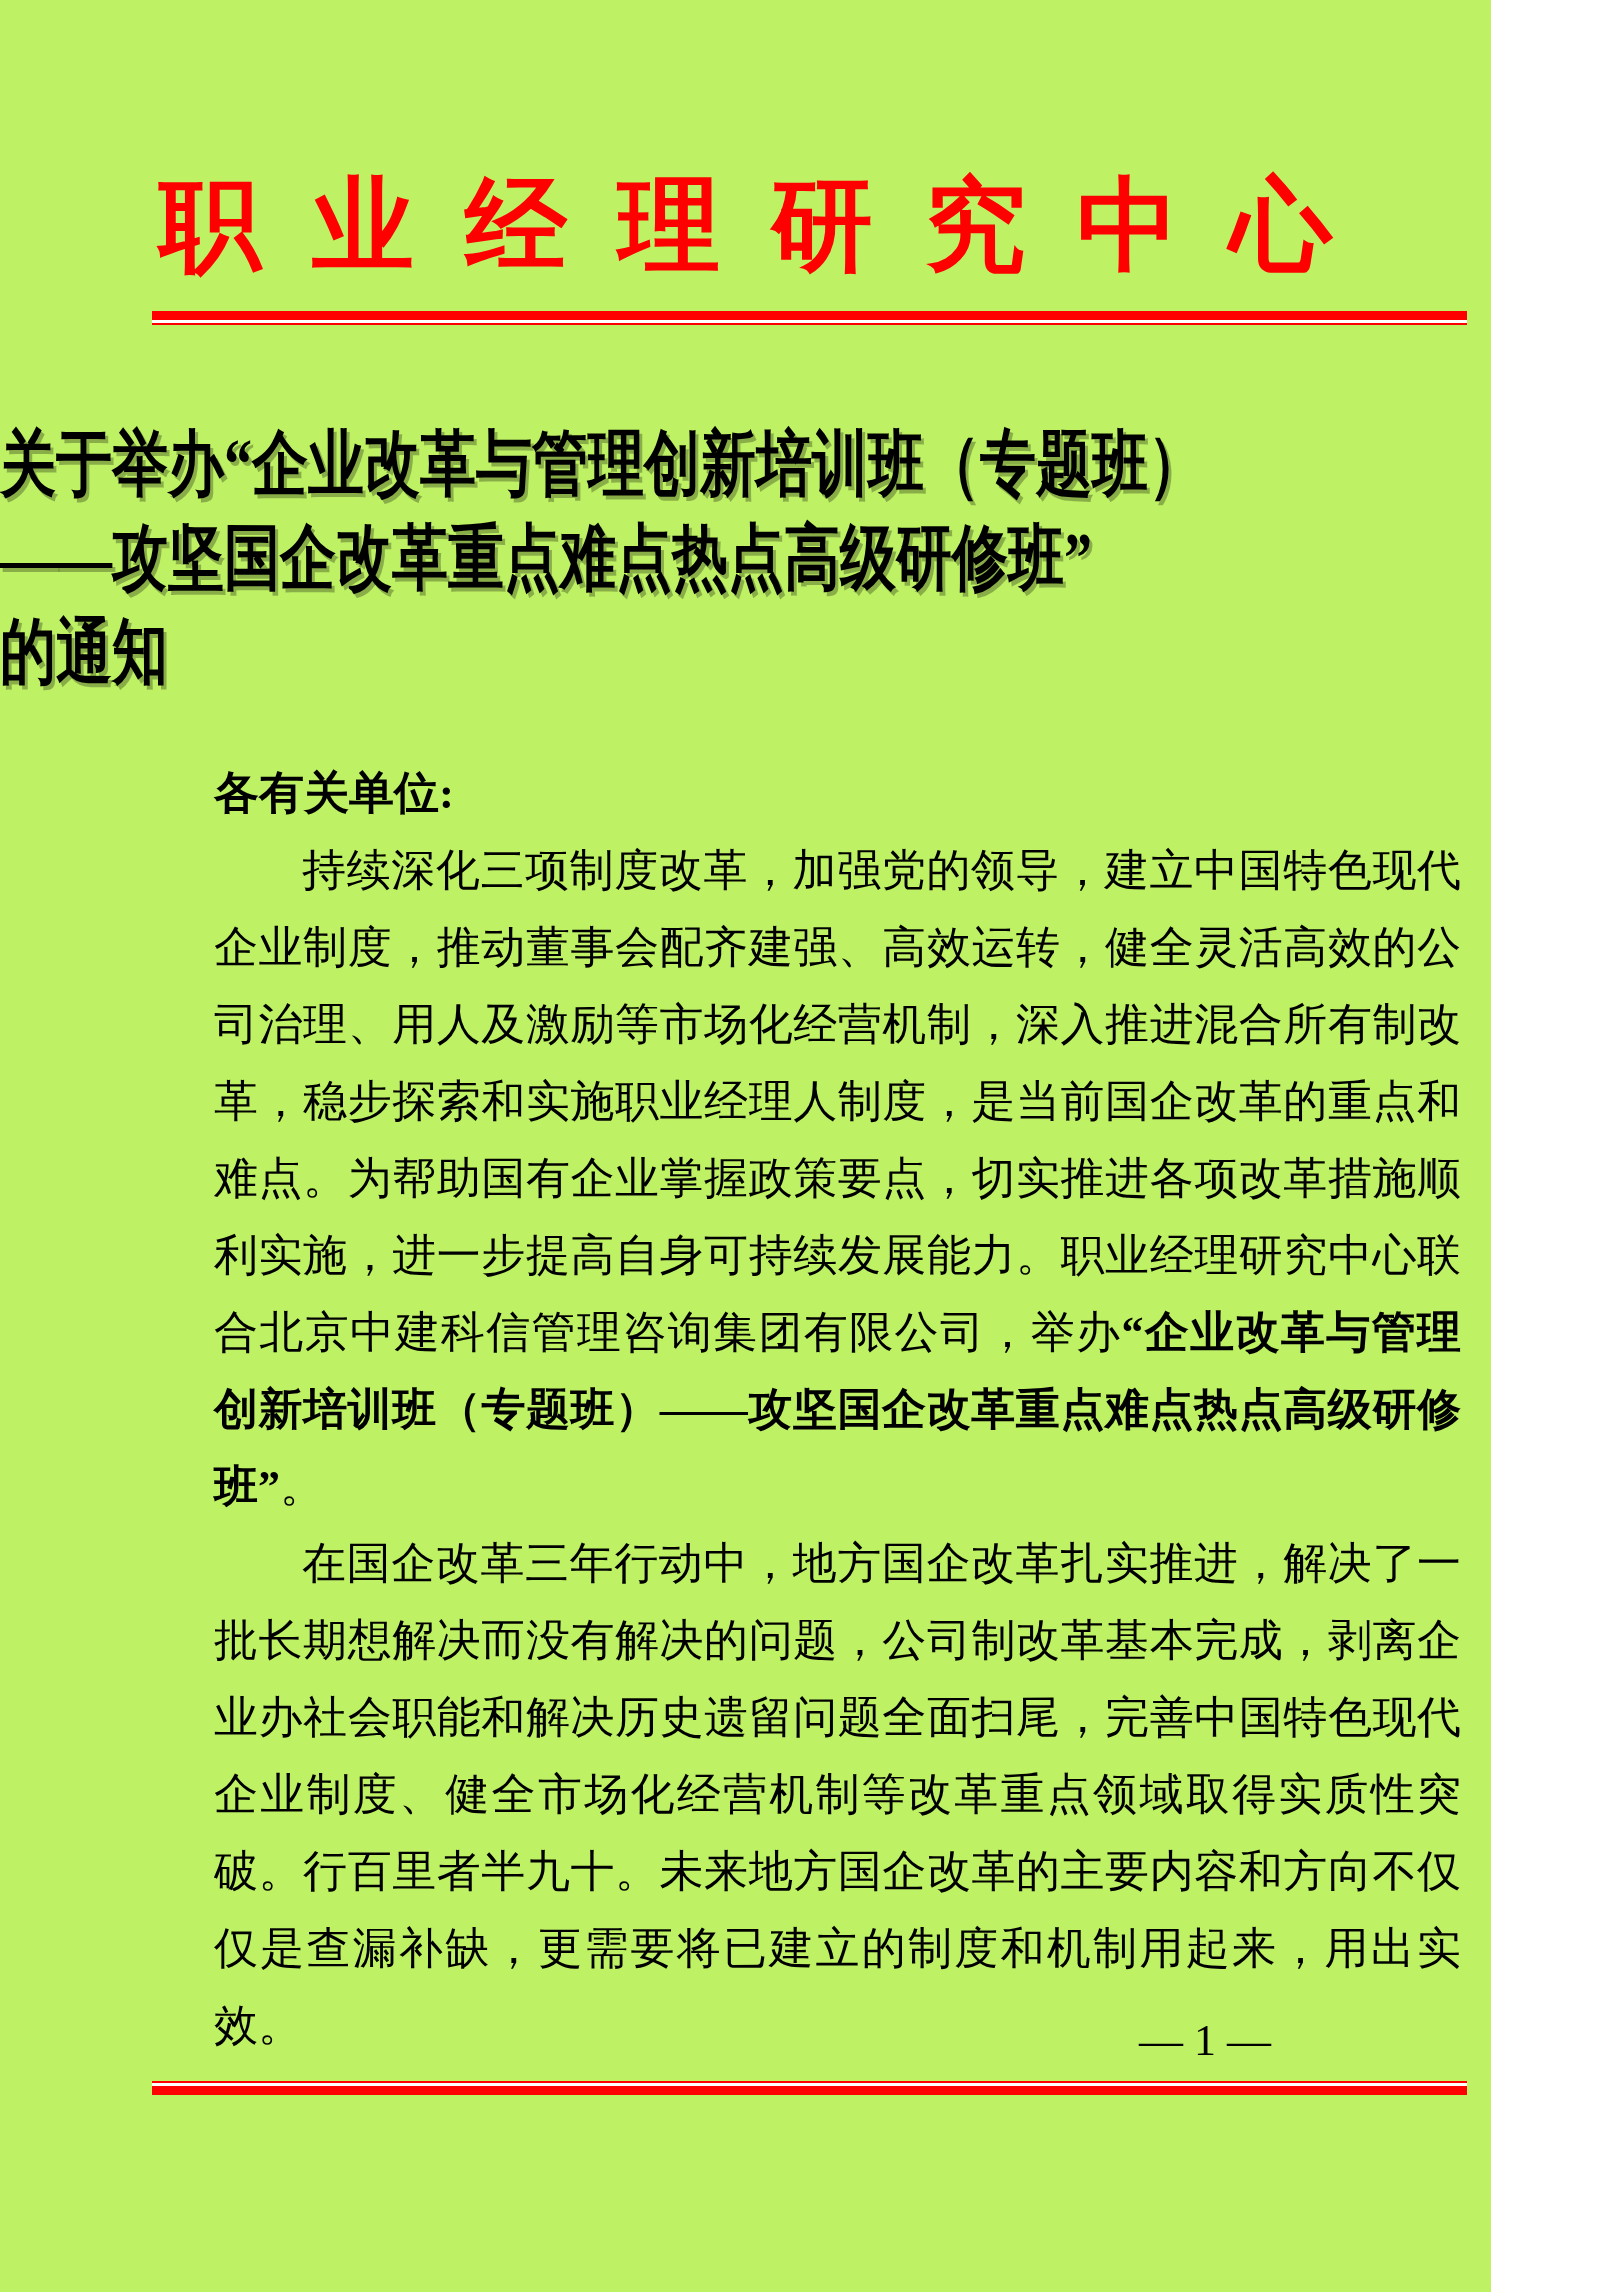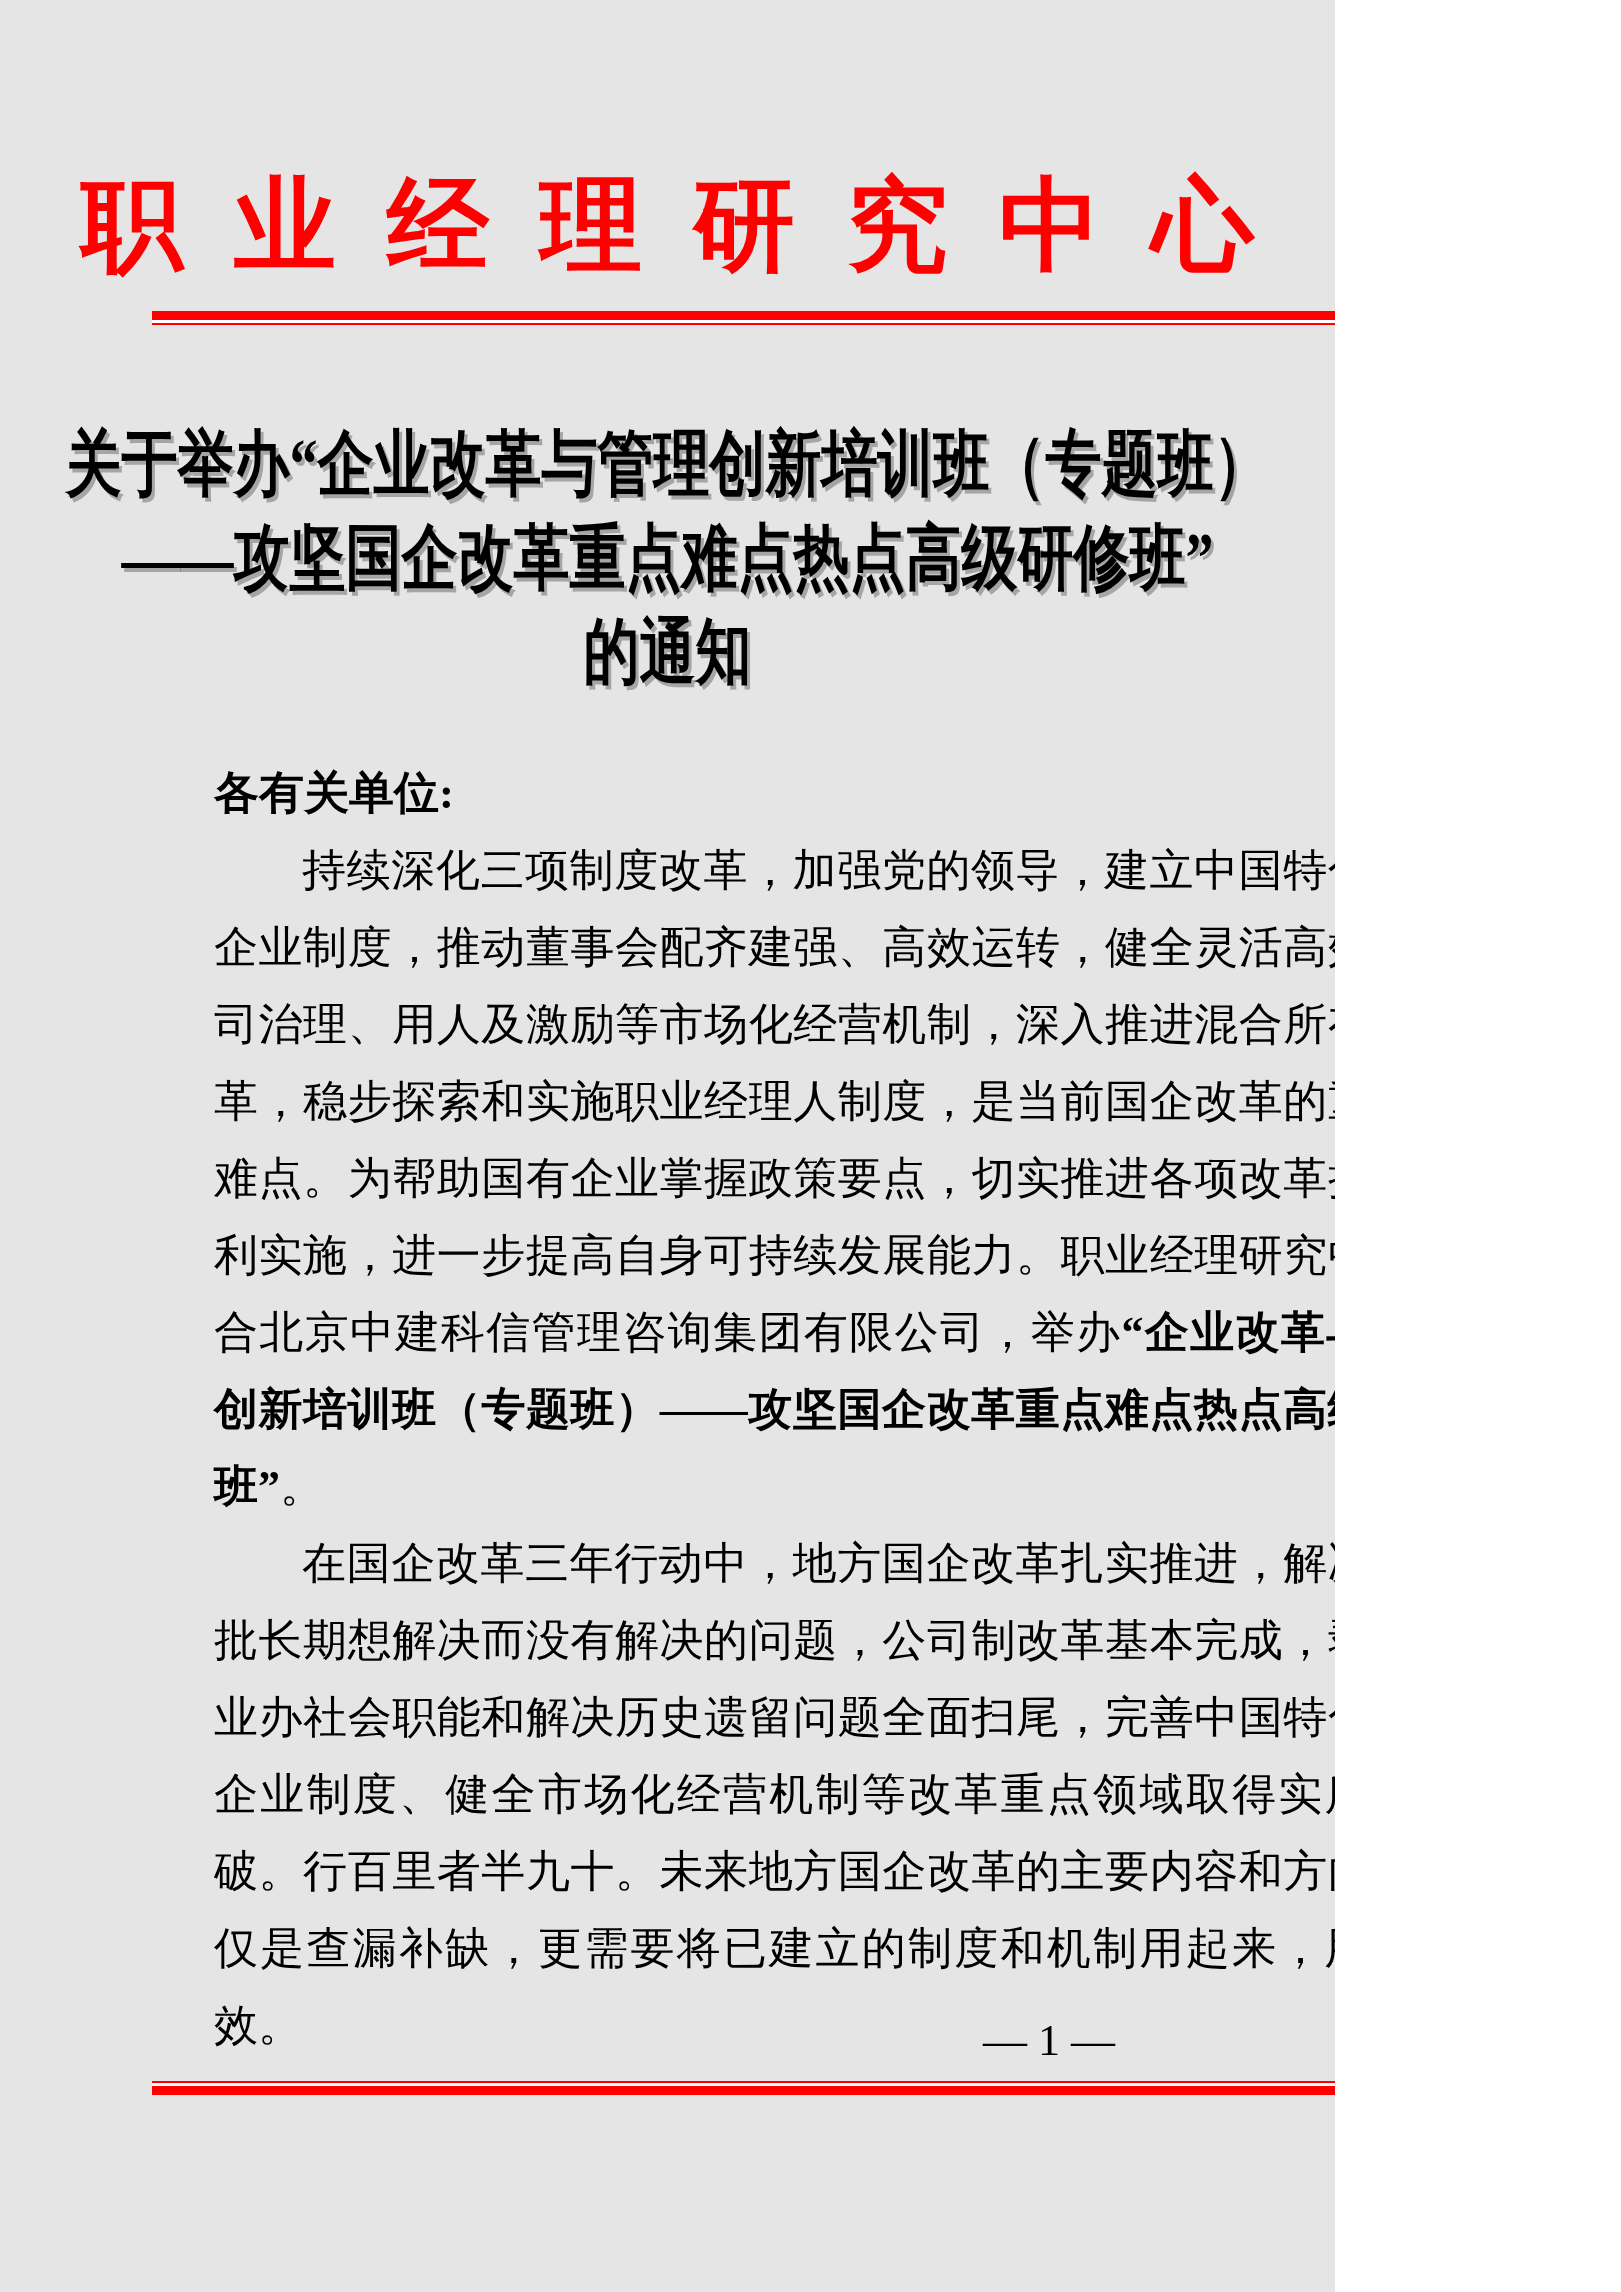--- a/index.html
+++ b/index.html
@@ -2,23 +2,23 @@
 <html><head>
 <meta charset="utf-8">
 <style>
   html, body {
     margin: 0;
     padding: 0;
     background: #ffffff;
   }
   .page {
     position: relative;
-    width: 1335px;
+    width: 1491px;
     height: 2293px;
-    background: #e5e5e5;
+    background: #bef264;
     overflow: hidden;
     font-family: "Liberation Serif", "DejaVu Serif", serif;
     color: #000000;
   }
 
   
   .org-title {
     position: absolute;
     top: 157px;
     left: 0;
@@ -53,21 +53,20 @@
     border-top: 2.9px solid #FF0000;
     border-bottom: 9.8px solid #FF0000;
   }
 
   
   .notice-title {
     position: absolute;
     top: 417px;
     left: 0;
     width: 100%;
-    text-align: center;
     font-size: 56px;
     line-height: 94px;
     font-weight: bold;
     color: #000000;
   }
   .notice-title .t-line {
     transform: scaleY(1.28);
     transform-origin: 50% 50%;
     text-shadow: 2.9px 2.9px 0 rgba(0,0,0,0.28);
     white-space: nowrap;

